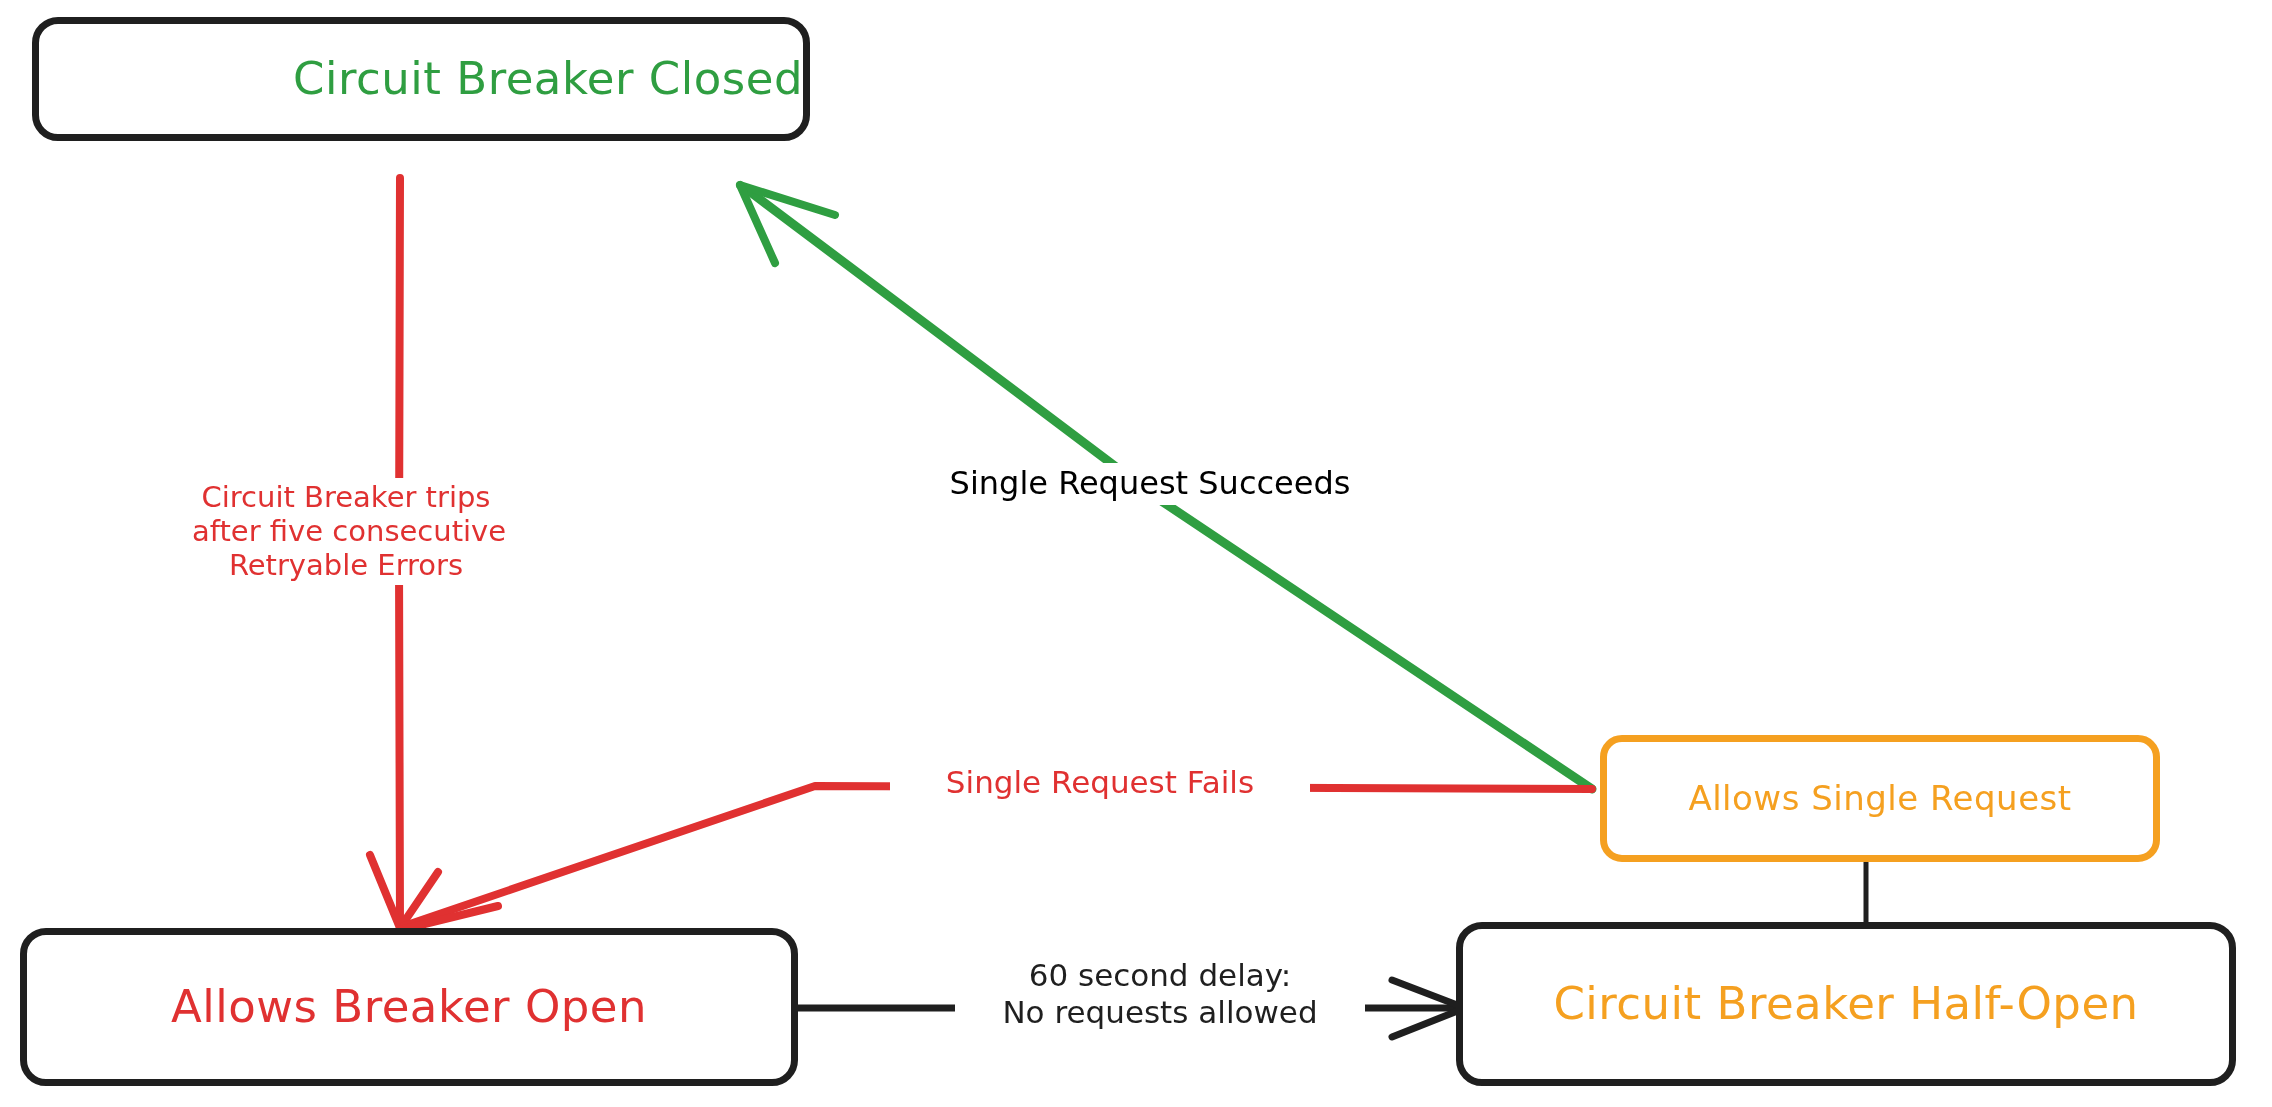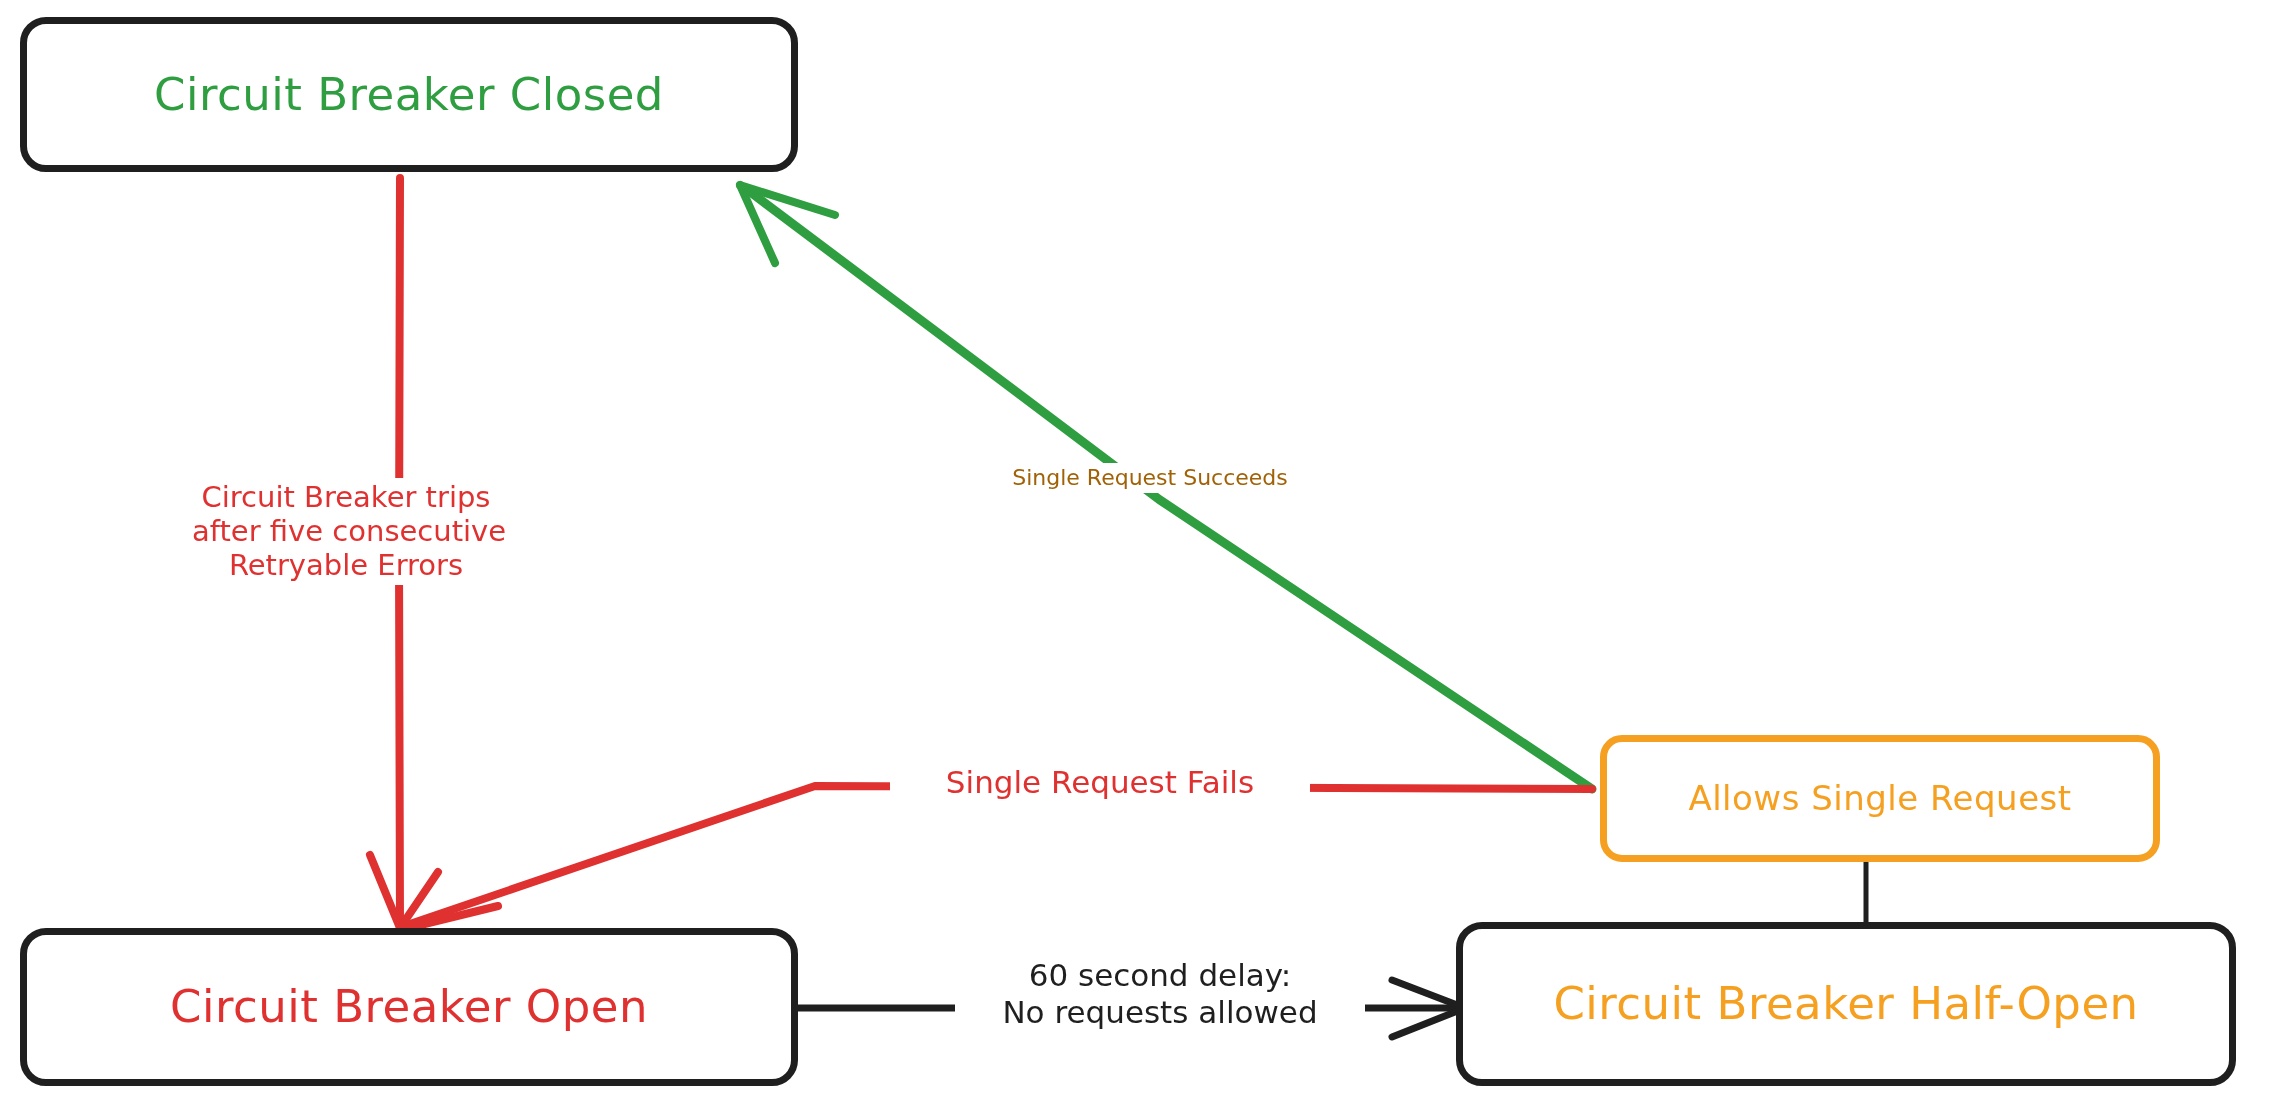--- a/index.html
+++ b/index.html
@@ -38,21 +38,21 @@
     border: 7px solid #f5a020;
     border-radius: 22px;
   }
   .node-label {
     font-family: "DejaVu Sans", sans-serif;
     font-weight: 400;
     letter-spacing: 0.5px;
     line-height: 1.15;
     white-space: pre;
   }
-  .n-closed  { left: 20px;   top: 17px;   width: 778px; height: 155px; }
+  .n-closed  { left: 32px;   top: 17px;   width: 778px; height: 124px; justify-content: flex-end; }
   .n-open    { left: 20px;   top: 928px;  width: 778px; height: 158px; }
   .n-allows  { left: 1600px; top: 735px;  width: 560px; height: 127px; }
   .n-half    { left: 1456px; top: 922px;  width: 780px; height: 164px; }
 
   .lbl-closed { color: #2f9e41; font-size: 45px; }
   .lbl-open   { color: #e03131; font-size: 45px; }
   .lbl-allows { color: #f5a020; font-size: 34px; }
   .lbl-half   { color: #f5a020; font-size: 45px; }
 
   .edge-label {
@@ -64,21 +64,21 @@
     background: #ffffff;
     padding: 2px 6px;
     box-sizing: border-box;
   }
   .el-trips {
     left: 148px; top: 478px; width: 320px;
     color: #e03131; font-size: 29px; margin-left: 38px;
   }
   .el-succeeds {
     left: 905px; top: 463px; width: 490px;
-    color: #a16207; font-size: 22px;
+    color: #000000; font-size: 32px;
   }
   .el-fails {
     left: 890px; top: 762px; width: 420px;
     color: #e03131; font-size: 31px;
   }
   .el-delay {
     left: 955px; top: 955px; width: 410px;
     color: #1f1f1f; font-size: 31px;
   }
 </style>
@@ -116,21 +116,21 @@
       <path d="M1866 862 L1866 922" stroke="#1f1f1f" stroke-width="5" fill="none" stroke-linecap="round"></path>
     </g>
 
   </svg>
 
   <div class="node node-black n-closed">
     <span class="node-label lbl-closed">Circuit Breaker Closed</span>
   </div>
 
   <div class="node node-black n-open">
-    <span class="node-label lbl-open">Circuit Breaker Open</span>
+    <span class="node-label lbl-open">Allows Breaker Open</span>
   </div>
 
   <div class="node node-orange n-allows">
     <span class="node-label lbl-allows">Allows Single Request</span>
   </div>
 
   <div class="node node-black n-half">
     <span class="node-label lbl-half">Circuit Breaker Half-Open</span>
   </div>
 

